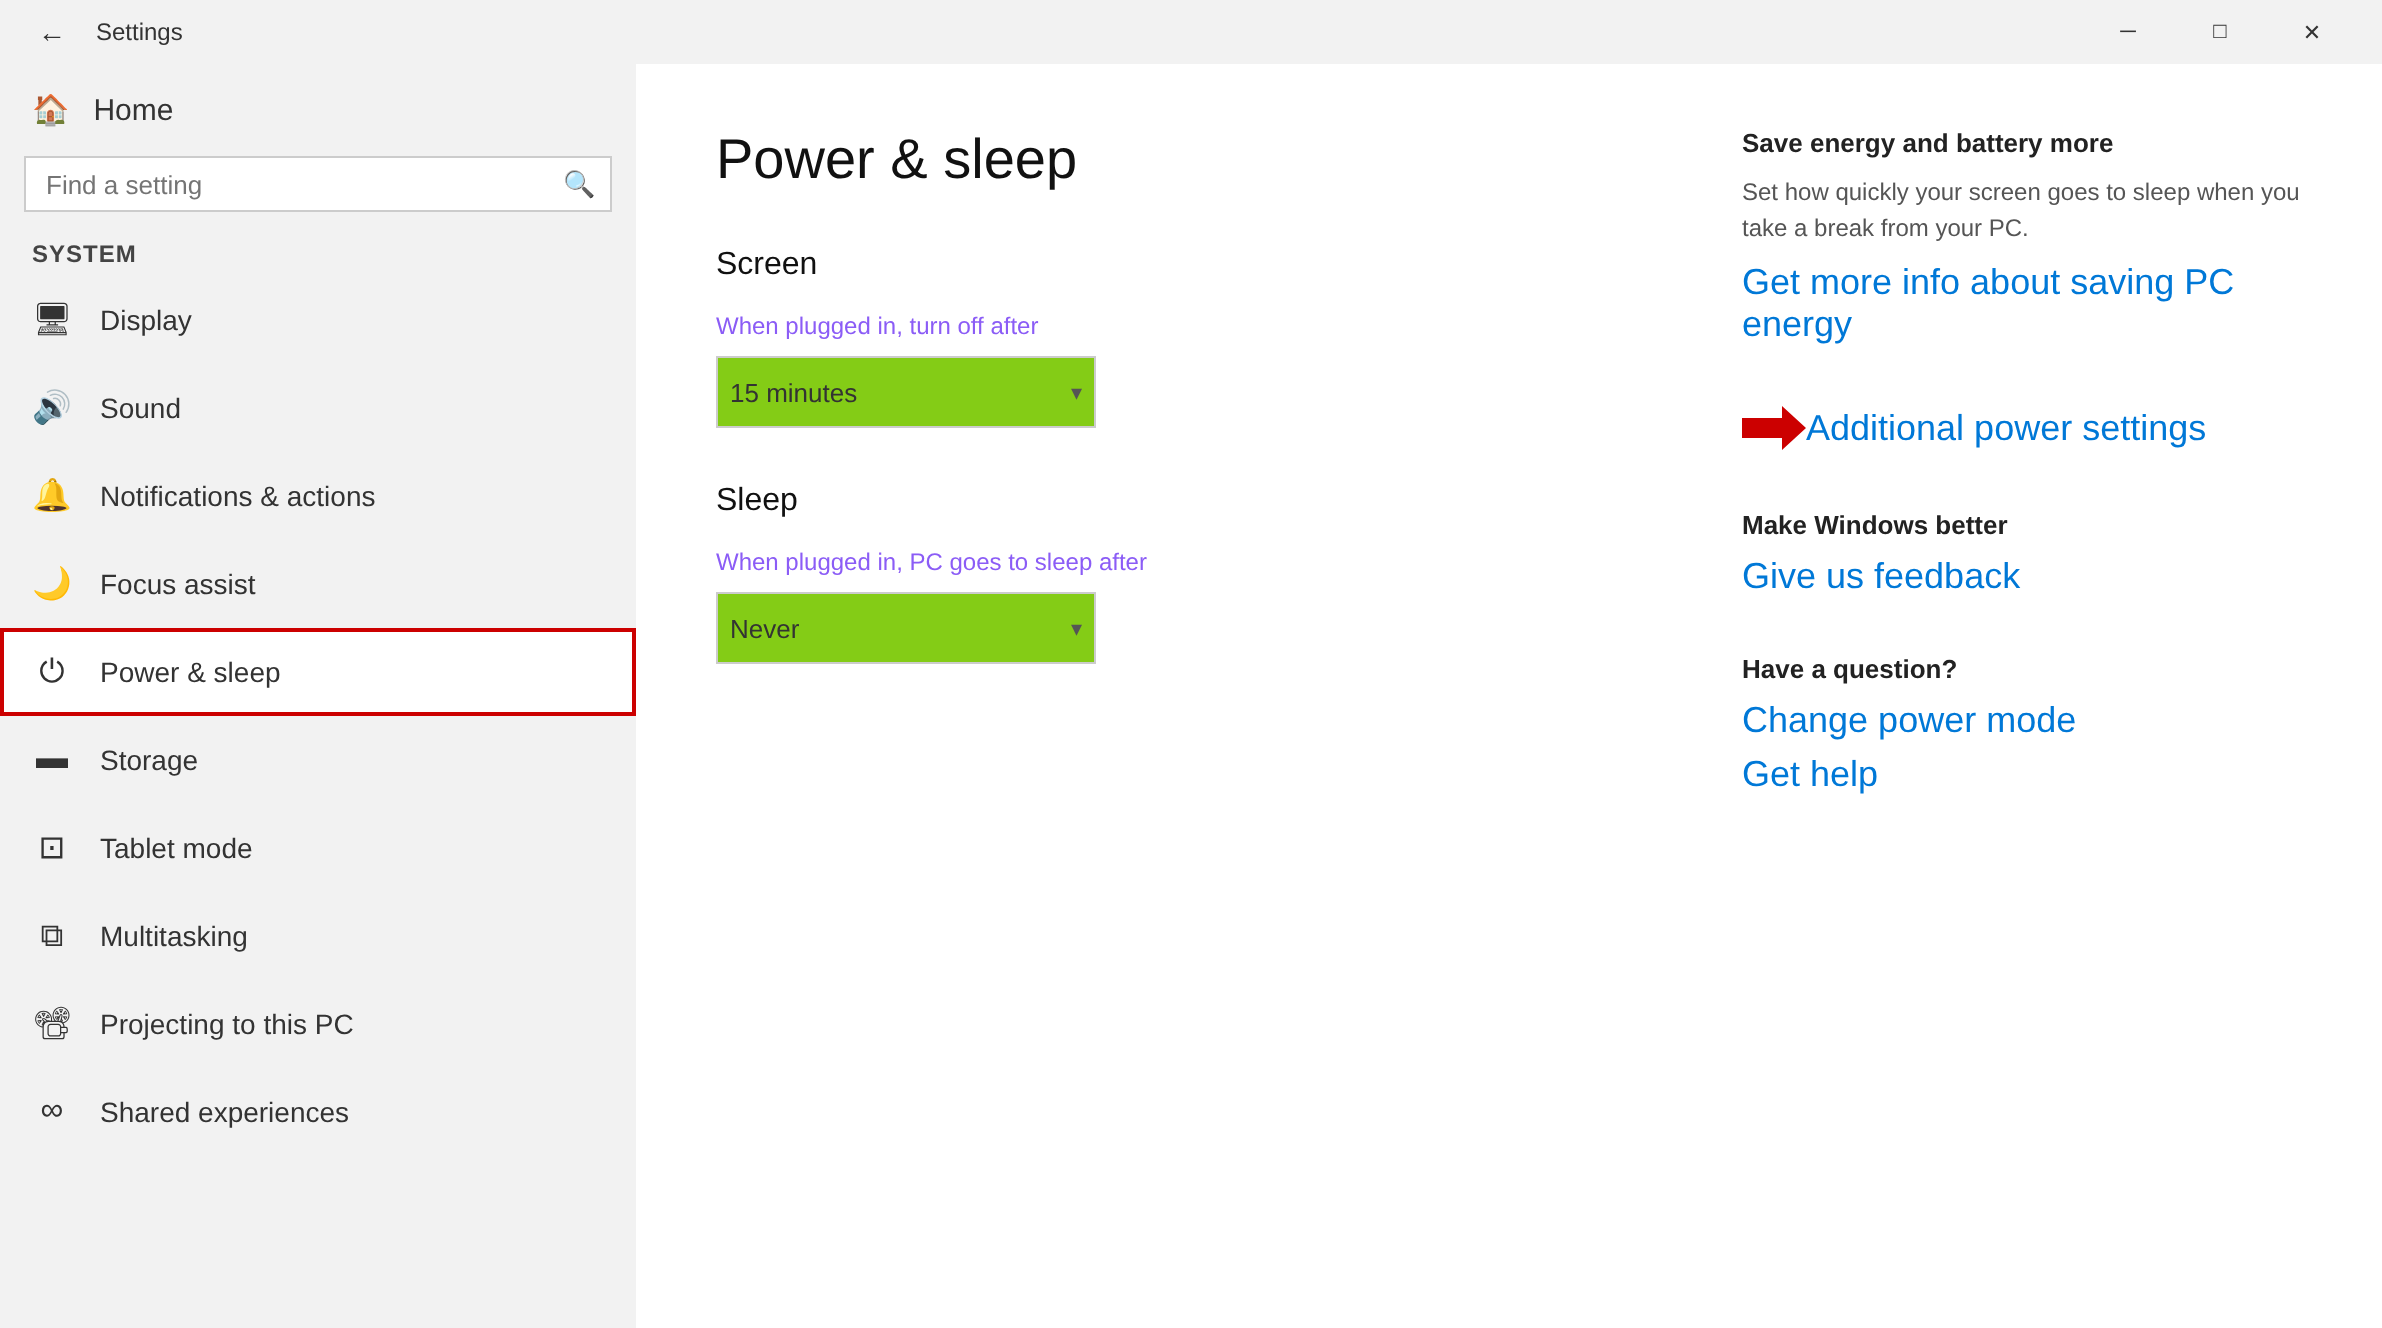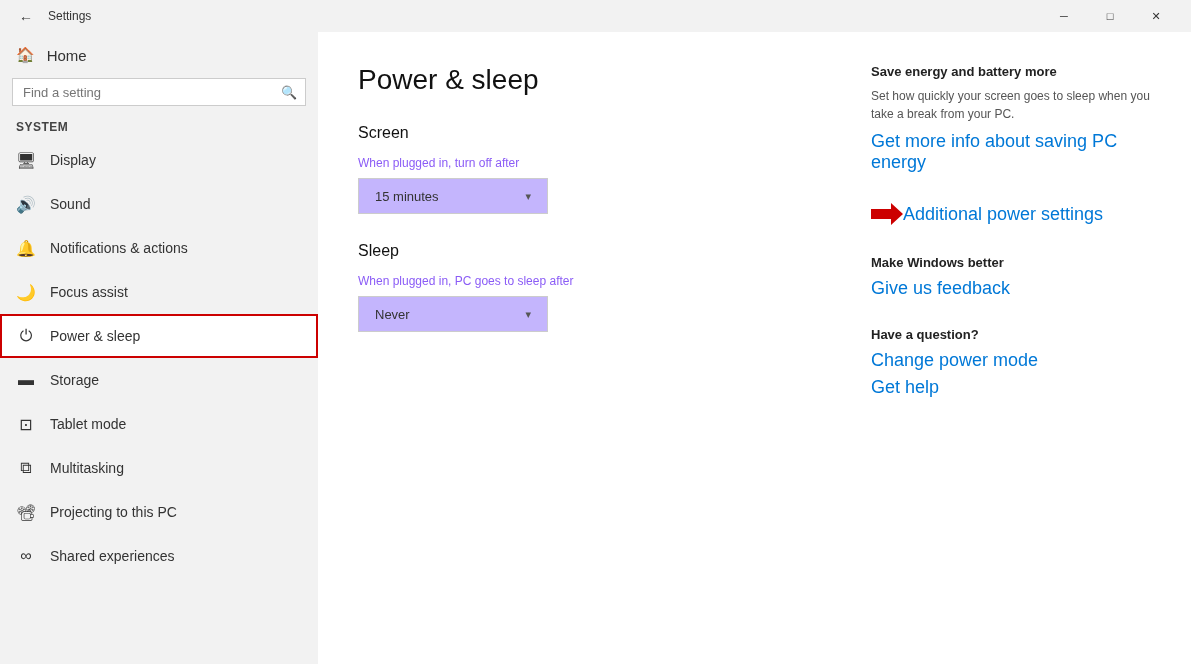--- a/index.html
+++ b/index.html
@@ -153,25 +153,25 @@
     }
     .setting-label {
       font-size: 12px;
       color: #8b5cf6;
       margin-bottom: 8px;
     }
     .dropdown {
       width: 190px;
       height: 36px;
       border: 1px solid #ccc;
-      background: #c4b5fd;
+      background: #84cc16;
       display: flex;
       align-items: center;
       justify-content: space-between;
-      padding: 0 16px;
+      padding: 0 6px;
       cursor: pointer;
       font-size: 13px;
       color: #333;
       margin-bottom: 28px;
     }
     .dropdown-arrow { font-size: 11px; color: #555; }
 
     
     .content-right {
       width: 280px;

